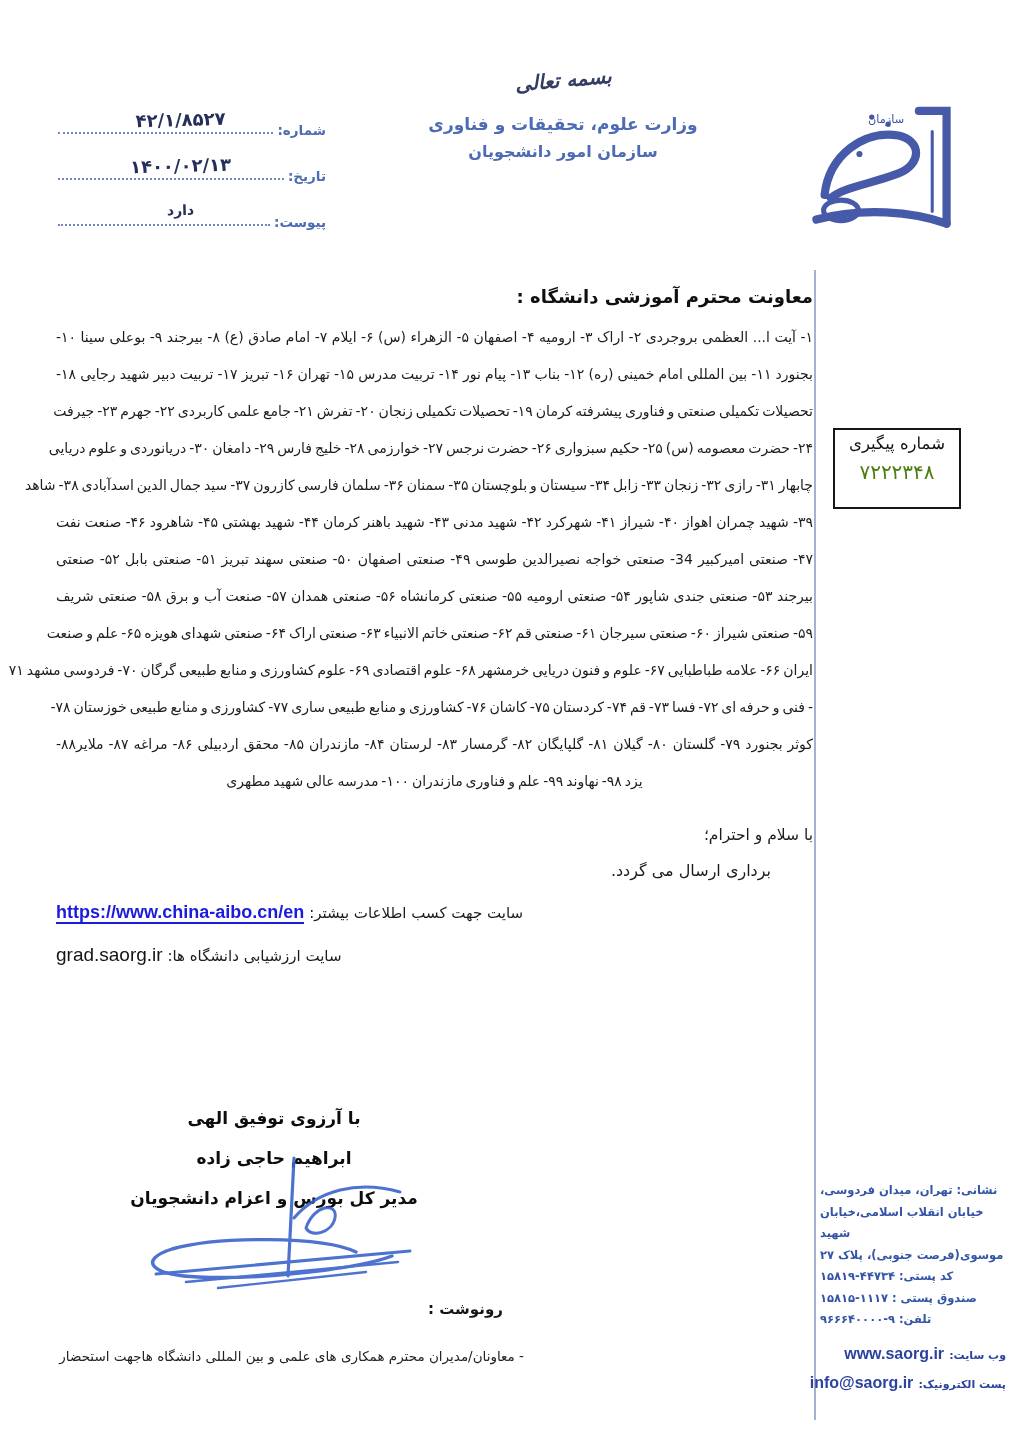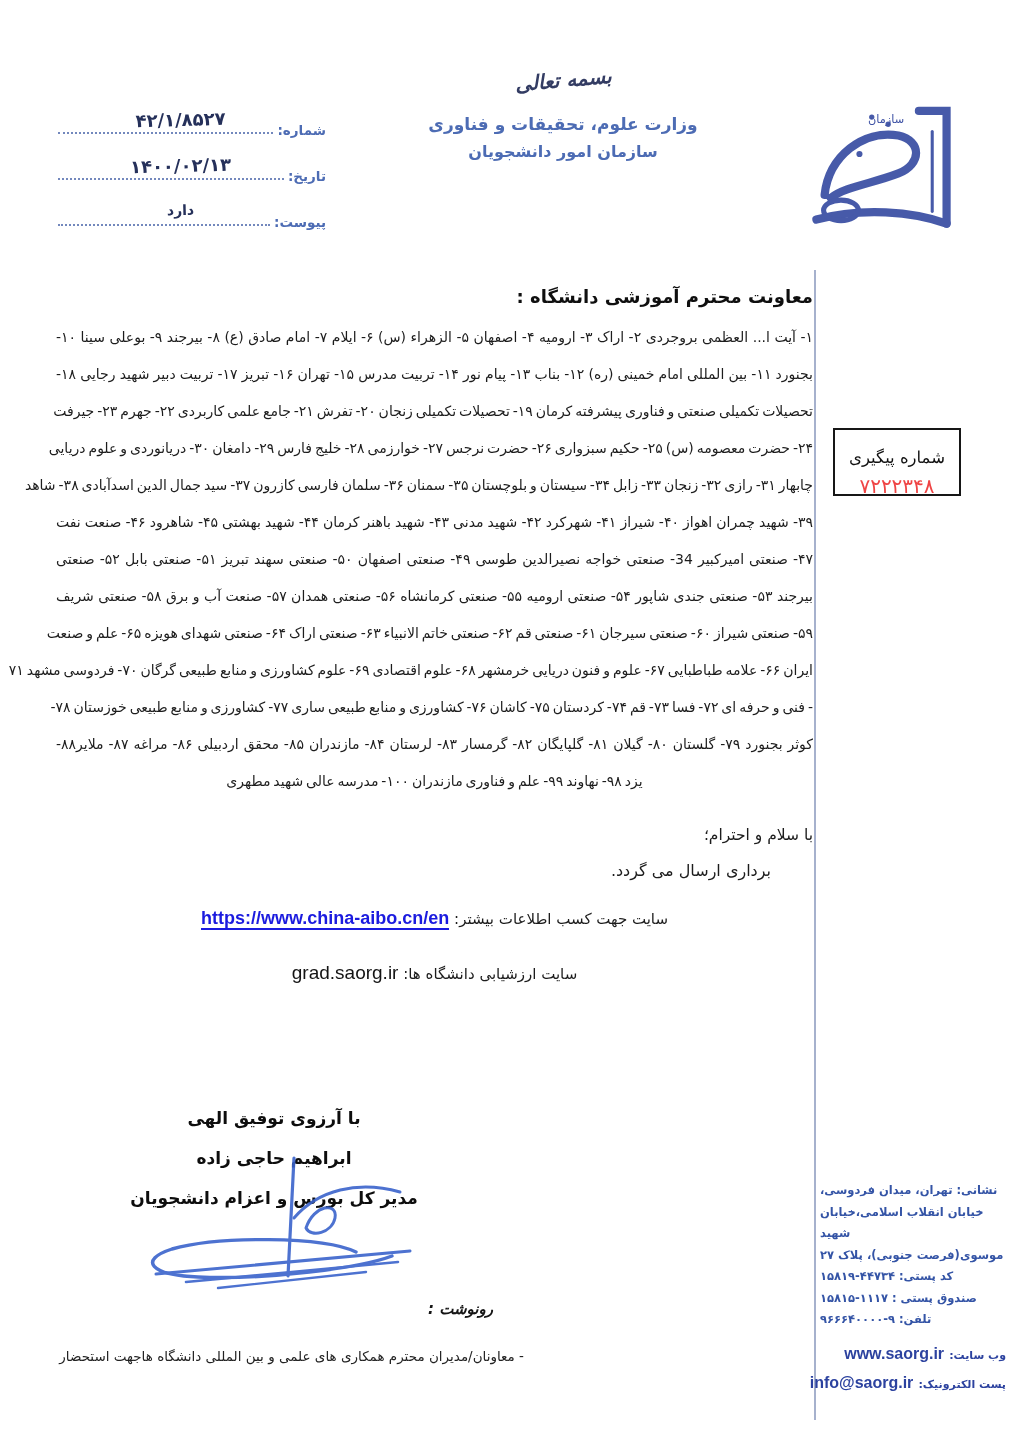--- a/index.html
+++ b/index.html
@@ -24,49 +24,49 @@
   .besmellah{display:inline-block;font-family:"DejaVu Serif",serif;font-style:italic;font-weight:bold;
     font-size:20px;color:#333c63;transform:rotate(-5deg);margin-bottom:22px;}
   .ministry{color:var(--header-blue);font-weight:bold;font-size:17px;margin-bottom:8px;direction:rtl;}
   .org{color:var(--header-blue);font-weight:bold;font-size:16px;direction:rtl;}
 
   .logo-box{position:absolute;left:800px;top:96px;width:164px;height:160px;}
 
   .vrule{position:absolute;left:814px;top:270px;width:2px;height:1150px;background:var(--rule-gray);opacity:.85;}
 
   
-  .tracking{position:absolute;left:833px;top:428px;width:128px;height:68px;border:2px solid #161616;
-    text-align:center;direction:rtl;font-family:"DejaVu Serif",serif;padding-top:18px;background:#fff;}
+  .tracking{position:absolute;left:833px;top:428px;width:128px;height:81px;border:2px solid #161616;
+    text-align:center;direction:rtl;font-family:"DejaVu Serif",serif;padding-top:4px;background:#fff;}
   .tracking .t-label{font-size:16.5px;color:#111;}
-  .tracking .t-num{font-size:20px;color:#ef4444;letter-spacing:1px;margin-top:7px;}
+  .tracking .t-num{font-size:20px;color:#4d7c0f;letter-spacing:1px;margin-top:7px;}
 
   
   .main{position:absolute;left:56px;top:286px;width:757px;direction:rtl;}
   .heading{font-weight:bold;font-size:18px;color:#0f0f0f;margin-bottom:12px;text-align:right;}
   .uline{font-size:14px;line-height:37px;color:#1c1c1c;text-align:justify;text-align-last:justify;
     word-spacing:-1.5px;white-space:nowrap;}
   .uline.center{text-align:center;text-align-last:center;white-space:normal;}
   .salutation{margin-top:18px;font-size:15.5px;text-align:right;line-height:34px;}
   .p1{font-size:16px;line-height:40px;text-align:justify;text-align-last:justify;}
   .p1 .b-fa{font-weight:bold;}
   .p1 .b-en{font-weight:bold;font-size:20px;font-family:"Liberation Sans",sans-serif;}
   .p1b{font-size:16px;text-align:right;padding-left:0;padding-right:42px;line-height:38px;}
-  .linkline{text-align:center;line-height:52px;font-size:15px;margin-top:2px;}
+  .linkline{text-align:left;line-height:40px;font-size:15px;margin-top:2px;}
   .linkline .lat{font-family:"Liberation Sans",sans-serif;direction:ltr;unicode-bidi:embed;}
   .linkline .china{color:var(--link-blue);font-weight:bold;font-size:18px;border-bottom:2px solid var(--link-blue);}
   .linkline .plain-url{color:#141414;font-size:19px;}
 
   
   .sig-block{position:absolute;left:118px;top:1098px;width:296px;direction:rtl;text-align:center;margin-left:8px;}
   .sig-block div{font-weight:bold;font-size:17px;line-height:40px;color:#0d0d0d;}
   .sig-svg{position:absolute;left:98px;top:1156px;pointer-events:none;}
 
   
   .cc-label{position:absolute;left:428px;top:1300px;width:86px;direction:rtl;text-align:left;
-    font-weight:bold;font-size:15px;color:#151515;font-style:italic;}
+    font-weight:bold;font-size:15px;color:#151515;}
   .cc-line{position:absolute;left:56px;top:1348px;width:468px;direction:rtl;text-align:right;
     font-size:13.5px;color:#222;}
 
   
   .addr{position:absolute;left:820px;top:1180px;width:186px;direction:rtl;text-align:left;
     color:var(--contact-blue);font-weight:bold;font-size:11.5px;line-height:21.5px;}
   .addr .num{direction:ltr;unicode-bidi:embed;letter-spacing:.5px;}
   .webmail{position:absolute;left:798px;top:1340px;width:208px;direction:rtl;text-align:right;
     color:#2c429f;line-height:27px;}
   .webmail .wl{font-size:11px;font-weight:bold;}

